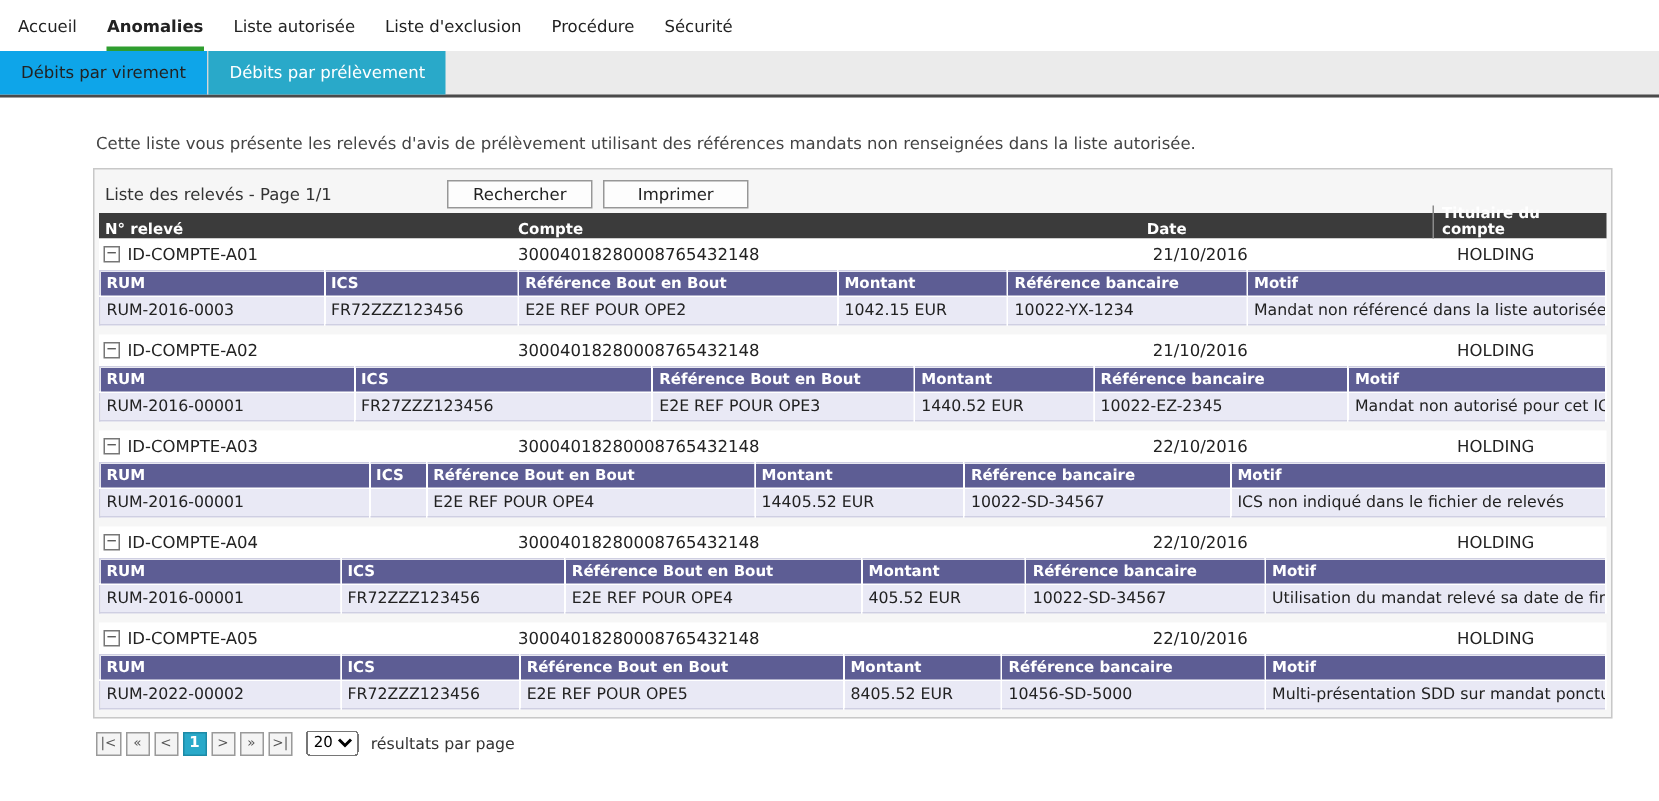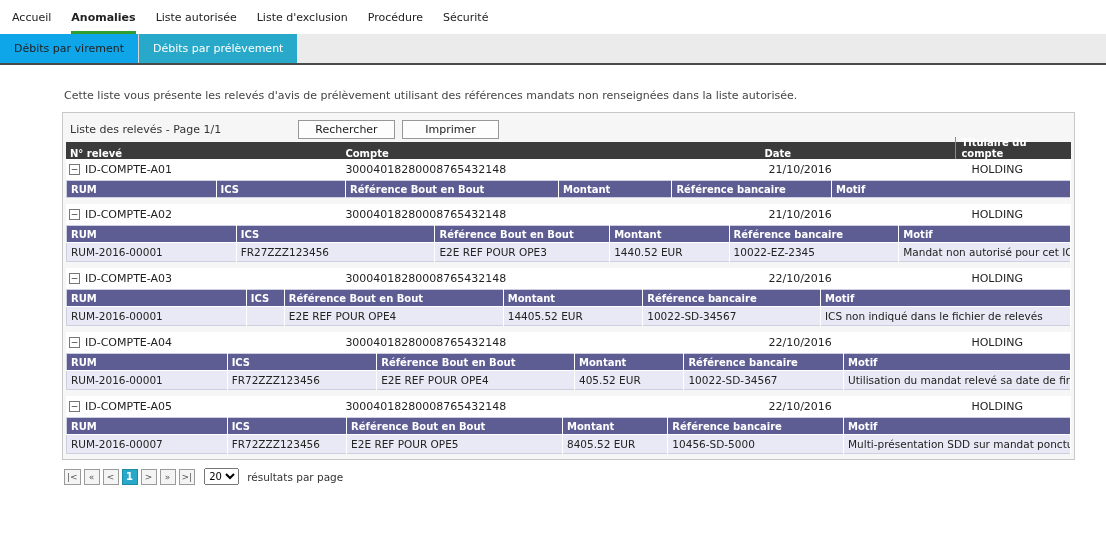--- a/index.html
+++ b/index.html
@@ -117,20 +117,28 @@
           </colgroup>
         <tbody>
             <tr>
           <th>RUM</th>
           <th>ICS</th>
           <th>Référence Bout en Bout</th>
           <th>Montant</th>
           <th>Référence bancaire</th>
           <th>Motif</th>
         </tr>
+        <tr>
+          <td>RUM-2016-0003</td>
+          <td>FR72ZZZ123456</td>
+          <td>E2E REF POUR OPE2</td>
+          <td>1042.15 EUR</td>
+          <td>10022-YX-1234</td>
+          <td>Mandat non référencé dans la liste autorisée</td>
+        </tr>
       </tbody>
         </table>
     </div>
 
     <div>
       <div class="group-row">
         <div class="gr-c1">
           <span class="expand">−</span>
           <span>ID-COMPTE-A02</span>
         </div>
@@ -270,21 +278,21 @@
         <tbody>
             <tr>
           <th>RUM</th>
           <th>ICS</th>
           <th>Référence Bout en Bout</th>
           <th>Montant</th>
           <th>Référence bancaire</th>
           <th>Motif</th>
         </tr>
         <tr>
-          <td>RUM-2016-00007</td>
+          <td>RUM-2022-00002</td>
           <td>FR72ZZZ123456</td>
           <td>E2E REF POUR OPE5</td>
           <td>8405.52 EUR</td>
           <td>10456-SD-5000</td>
           <td>Multi-présentation SDD sur mandat ponctuel</td>
         </tr>
       </tbody>
         </table>
     </div>
 

